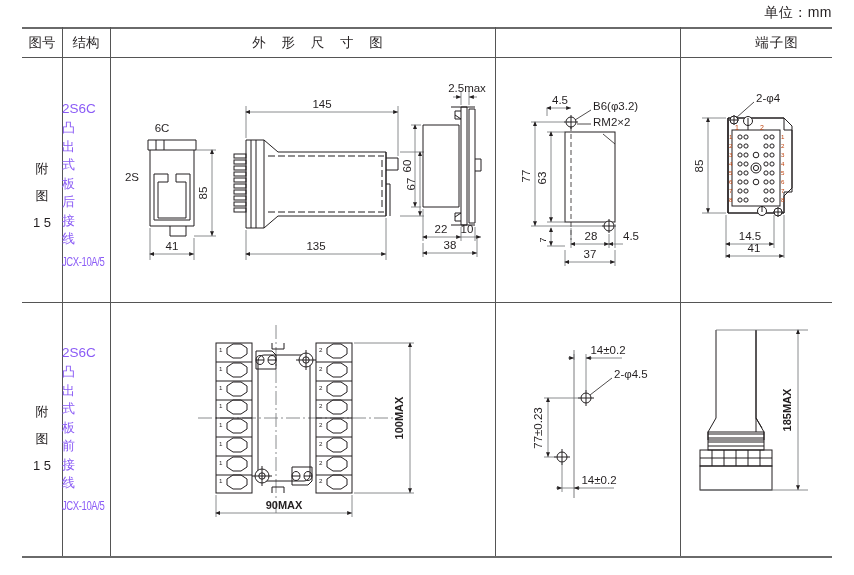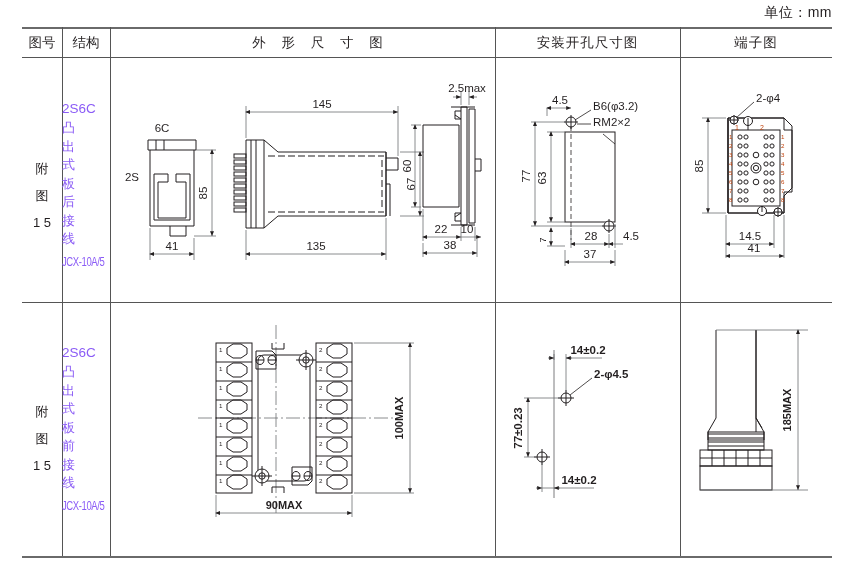--- a/index.html
+++ b/index.html
@@ -75,22 +75,21 @@
   <div class="hline thick" style="left:22px;top:556px;width:810px;"></div>
 
   <div class="vline" style="left:62px;top:27px;height:529px;"></div>
   <div class="vline" style="left:110px;top:27px;height:529px;"></div>
   <div class="vline" style="left:495px;top:27px;height:529px;"></div>
   <div class="vline" style="left:680px;top:27px;height:529px;"></div>
 
   <div class="colhead" style="left:22px;width:40px;">图号</div>
   <div class="colhead" style="left:62px;width:48px;">结构</div>
   <div class="colhead wide" style="left:110px;width:385px;padding-left:18px;">外 形 尺 寸 图</div>
-  <div class="colhead sp2" style="left:495px;width:185px;">安装开孔尺寸图</div>
-  <div class="colhead sp2" style="left:680px;width:152px;">端子图</div>
+  <div class="colhead sp2" style="left:701px;width:152px;">端子图</div>
 
   <div class="cell-tuhao" style="top:155px;">
     <span>附</span>
     <span>图</span>
     <span>1 5</span>
   </div>
 
   <div class="cell-jiegou" style="top:100px;">
     <div class="model">2S6C</div>
     <div class="vtext">
@@ -518,21 +517,21 @@
       <line class="dim" x1="212" y1="18" x2="212" y2="168" marker-start="url(#arS)" marker-end="url(#ar)"></line>
       <text class="dt-b" x="205" y="93" text-anchor="middle" transform="rotate(-90 205 93)">100MAX</text>
 
       <line class="dim" x1="18" y1="170" x2="18" y2="192"></line>
       <line class="dim" x1="154" y1="170" x2="154" y2="192"></line>
       <line class="dim" x1="18" y1="188" x2="154" y2="188" marker-start="url(#arS)" marker-end="url(#ar)"></line>
       <text class="dt-b" x="86" y="184" text-anchor="middle">90MAX</text>
     </svg>
   </div>
 
-  <div class="dw" style="left:476px;top:340px;font-weight:bold;">
+  <div class="dw" style="left:496px;top:340px;">
     <svg width="180" height="180" viewBox="0 0 180 180">
 
       <line class="ln-h" x1="78" y1="10" x2="78" y2="158"></line>
 
       <circle class="fillw" cx="90" cy="58" r="5"></circle>
       <line class="ln" x1="82" y1="58" x2="98" y2="58"></line>
       <line class="ln" x1="90" y1="50" x2="90" y2="66"></line>
 
       <circle class="fillw" cx="66" cy="117" r="5"></circle>
       <line class="ln" x1="58" y1="117" x2="74" y2="117"></line>

